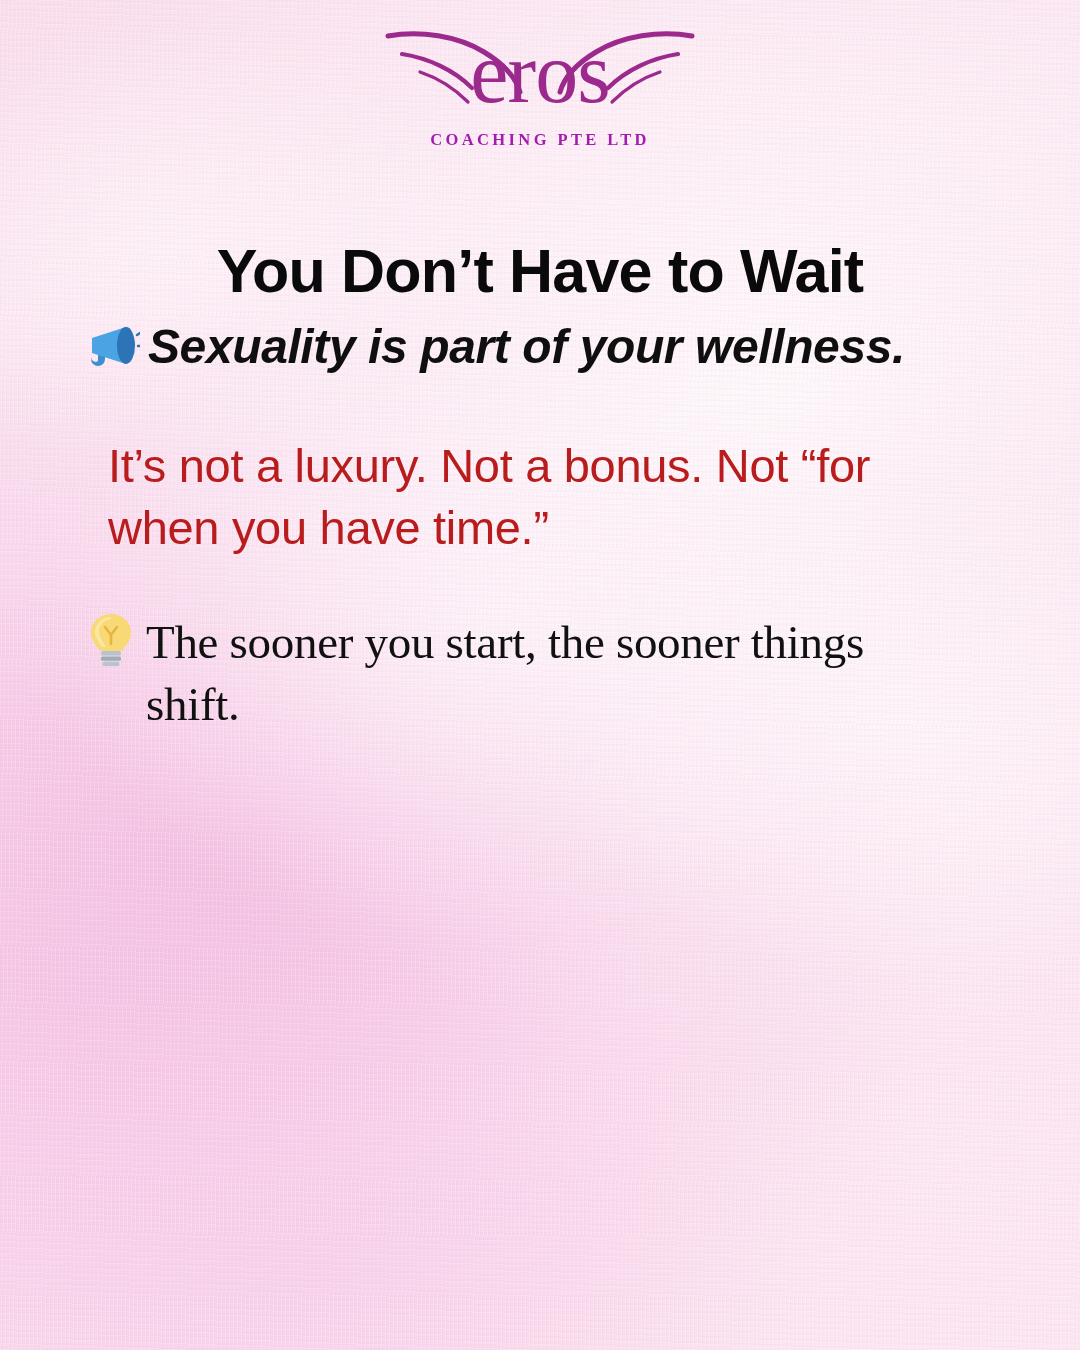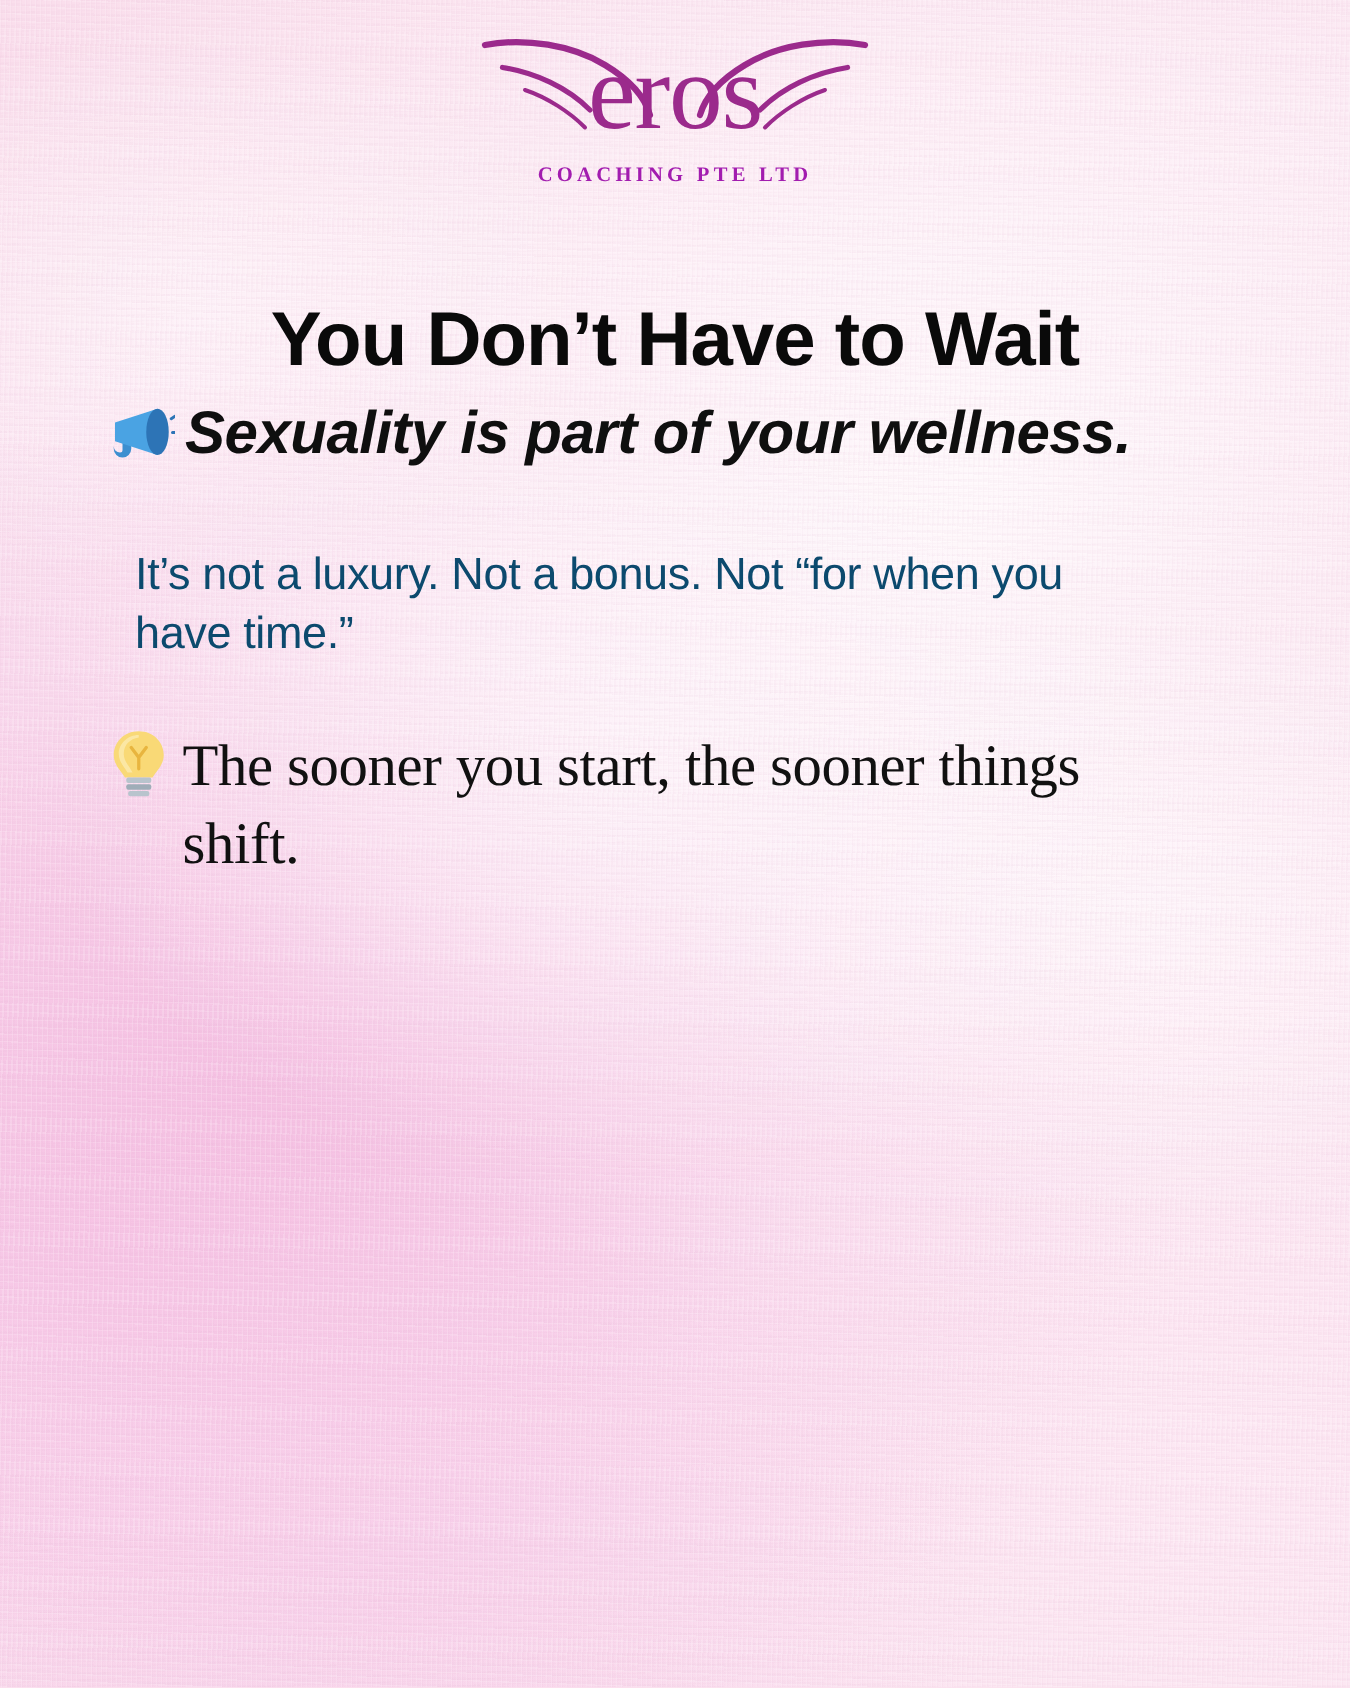--- a/index.html
+++ b/index.html
@@ -148,24 +148,24 @@
     letter-spacing: -0.4px;
     color: #0f0f0f;
     white-space: nowrap;
   }
 
   .para {
     margin-top: 60px;
     margin-left: 20px;
     font-family: "Liberation Sans", sans-serif;
     font-weight: 400;
-    font-size: 36px;
+    font-size: 47px;
     line-height: 1.32;
     letter-spacing: -0.3px;
-    color: #0c4a6e;
+    color: #b91c1c;
     max-width: 820px;
   }
 
   .tip-row { margin-top: 52px; }
   .tip-emoji { width: 46px; height: 58px; margin-right: 12px; flex: 0 0 auto; }
   .tip-text {
     font-family: Liberation Serif, serif;
     font-weight: 400;
     font-size: 47px;
     line-height: 1.32;

